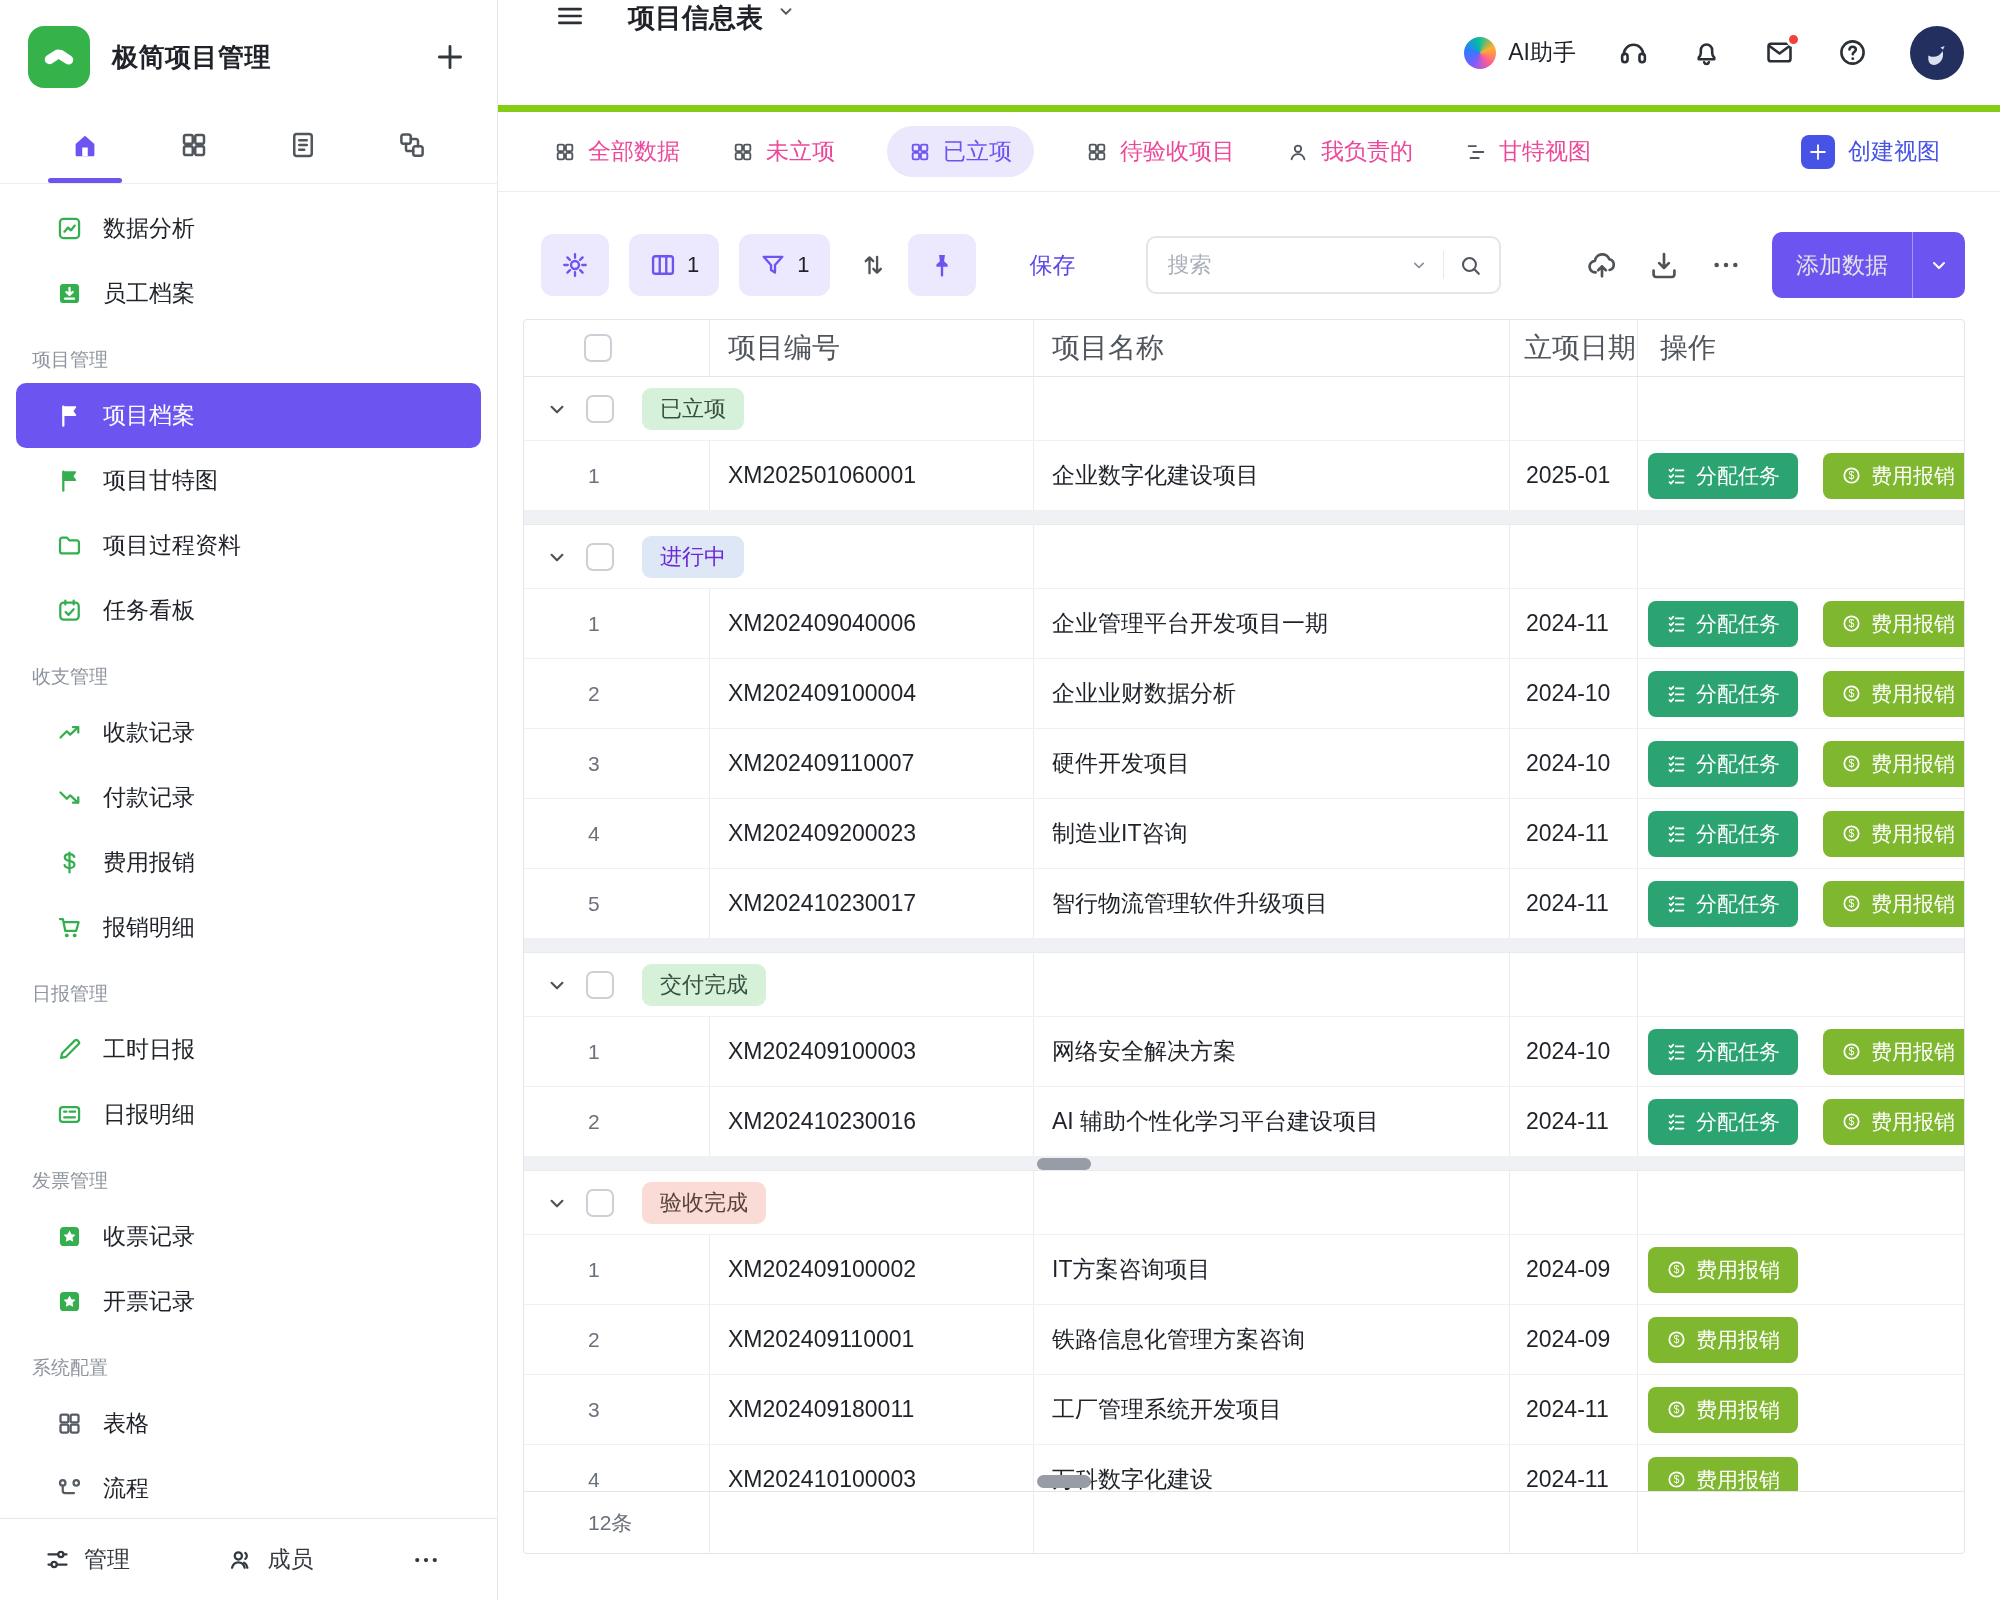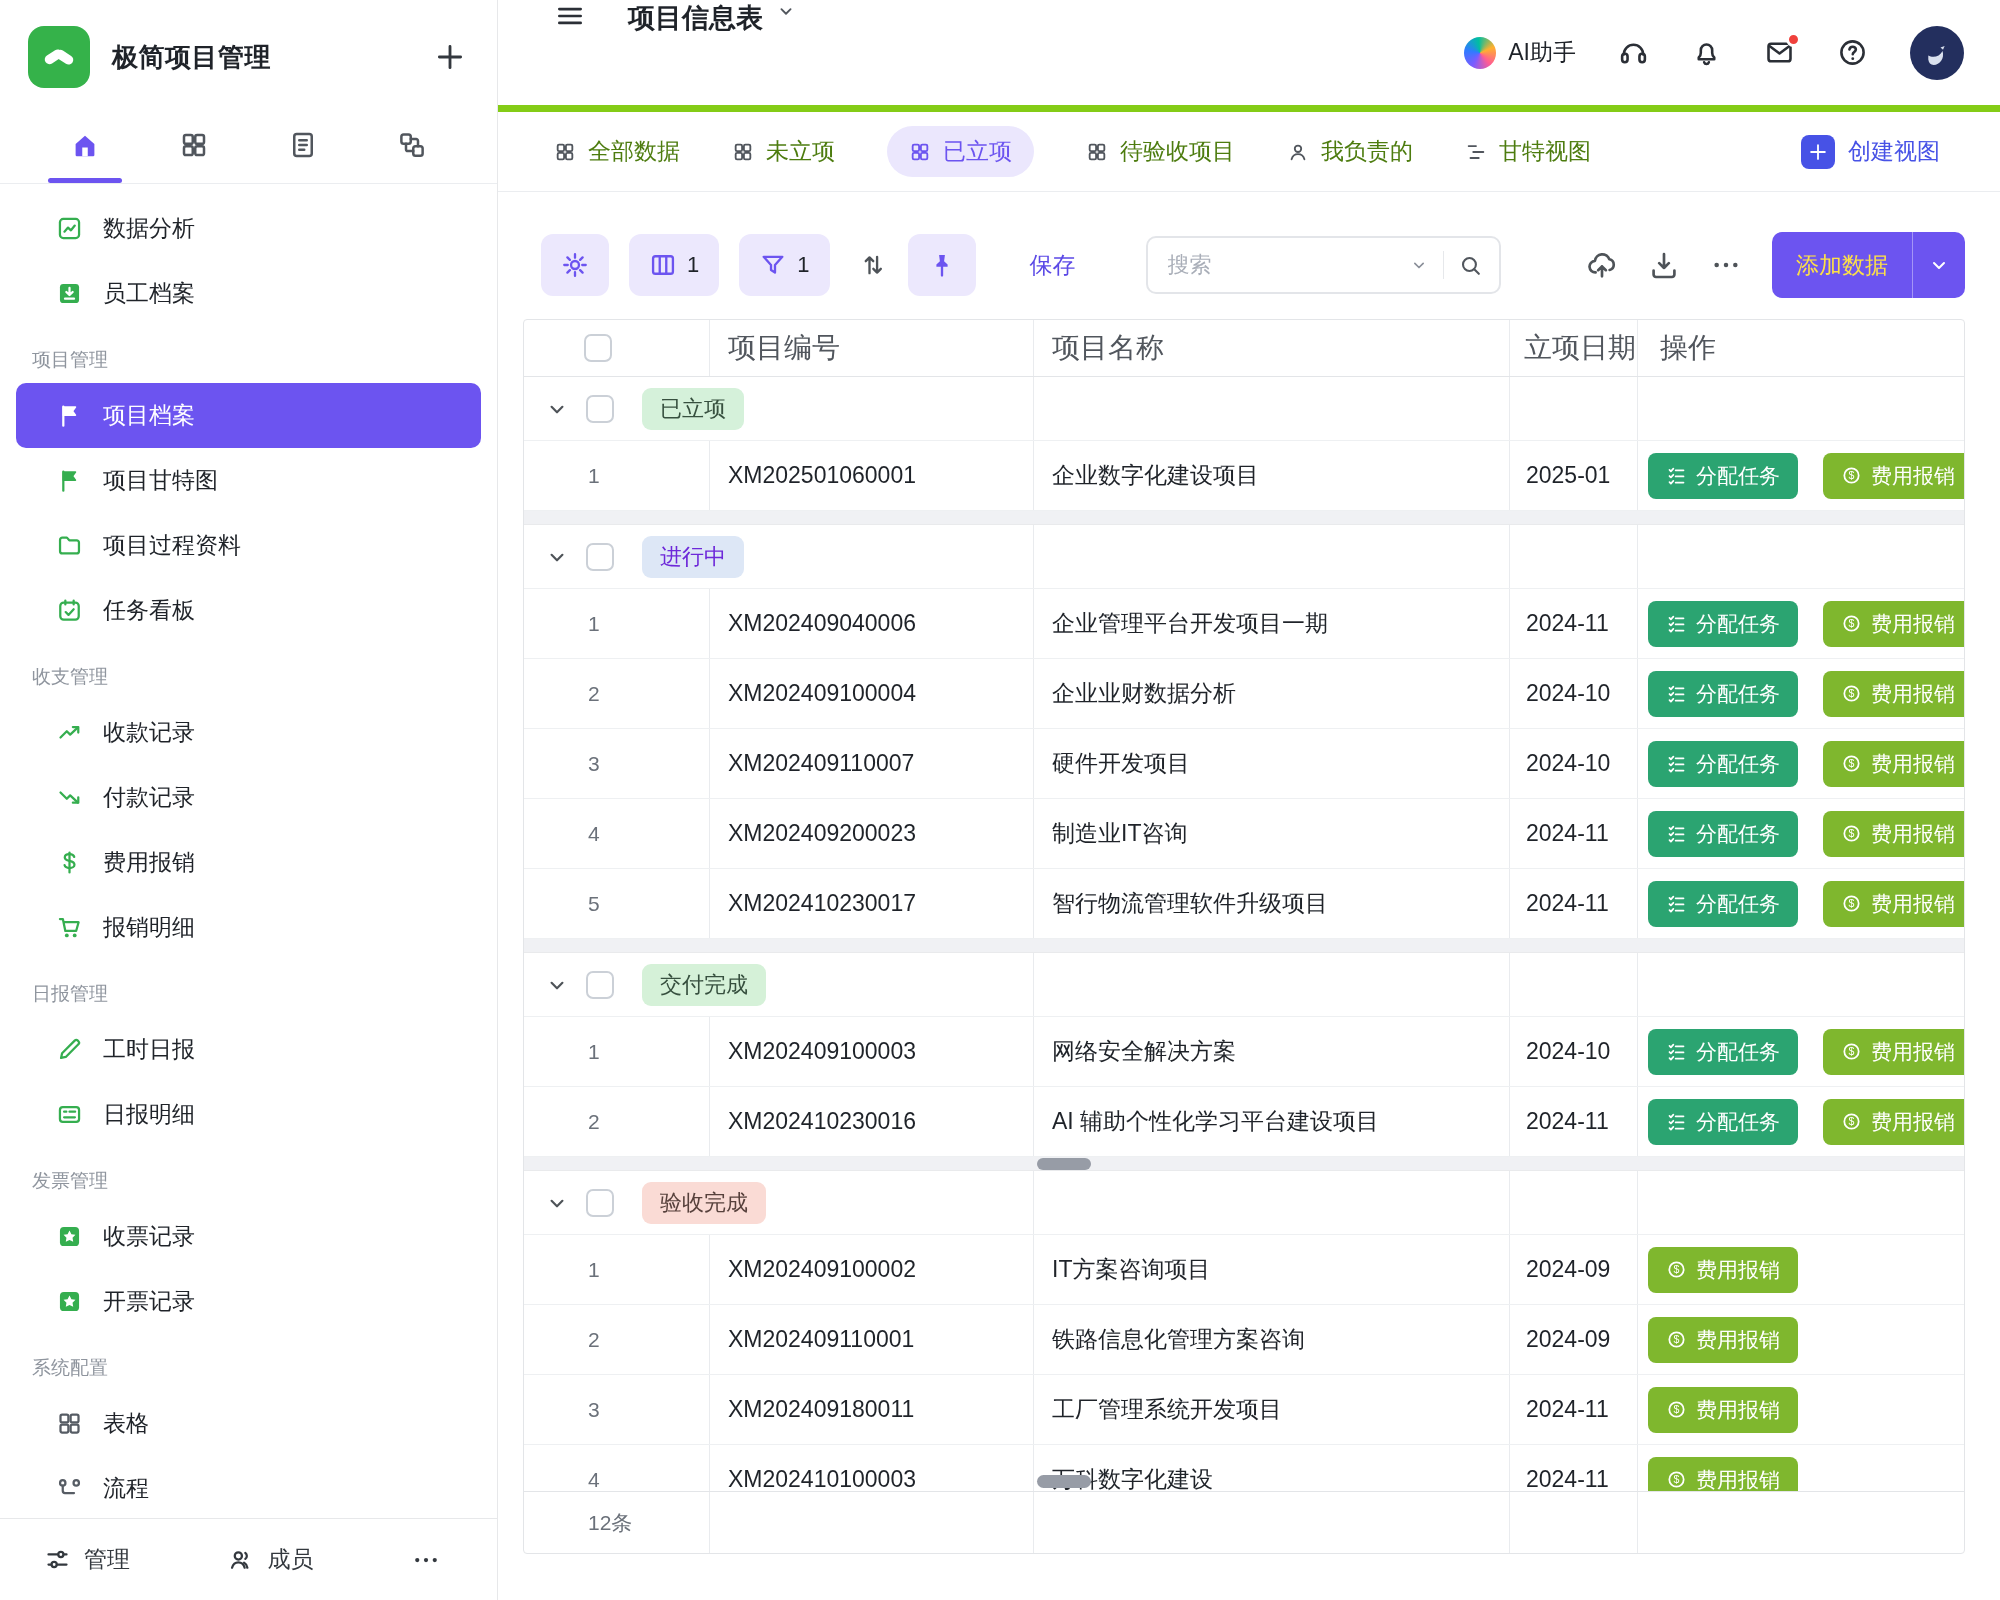--- a/index.html
+++ b/index.html
@@ -46,21 +46,21 @@
   .ai-orb{width:32px;height:32px;border-radius:50%;
     background:conic-gradient(from 210deg,#7b5cff,#2f7bff,#00bfa0,#ffb02e,#ff5c93,#7b5cff)}
   .tb-icon{width:31px;height:31px;color:#2b2f36;position:relative;cursor:pointer}
   .mail-dot{position:absolute;top:-5px;right:-6px;width:15px;height:15px;border-radius:50%;background:#f0413c;border:3px solid #fff}
   .avatar{width:54px;height:54px;border-radius:50%;background:#232f5e;display:flex;align-items:center;justify-content:center;overflow:hidden;cursor:pointer}
   .avatar svg{width:38px;height:38px}
 
   
   .view-tabs{height:80px;border-bottom:1px solid #ebedf0;display:flex;align-items:center;padding:0 60px 0 56px;flex:0 0 80px}
   .vtabs-list{display:flex;align-items:center;gap:52px}
-  .vtab{display:flex;align-items:center;gap:12px;font-size:23px;color:#4d7c0f;cursor:pointer;white-space:nowrap}
+  .vtab{display:flex;align-items:center;gap:12px;font-size:23px;color:#ec4899;cursor:pointer;white-space:nowrap}
   .vtab .icon{width:22px;height:22px;color:#51565d}
   .vtab.active{background:#ebe7fd;color:#6c54f0;padding:10px 22px;border-radius:26px}
   .vtab.active .icon{color:#6c54f0}
   .create-view{margin-left:auto;display:flex;align-items:center;gap:13px;color:#4752e6;font-size:23px;cursor:pointer;white-space:nowrap}
   .plus-tile{width:34px;height:34px;border-radius:8px;background:#4752e6;color:#fff;display:flex;align-items:center;justify-content:center}
   .plus-tile .icon{width:22px;height:22px}
 
   
   .content{flex:1;padding:40px 35px 0 25px;display:flex;flex-direction:column;min-height:0}
   .toolbar{display:flex;align-items:center;height:66px;flex:0 0 66px;padding-left:18px}
@@ -71,21 +71,21 @@
   .tool-plain .icon{width:28px;height:28px}
   .save-btn{font-size:23px;color:#5b49e6;margin:0 70px 0 34px}
   .search-box{width:355px;height:58px;border:2px solid #e3e5e9;border-radius:10px;display:flex;align-items:center;padding:0 16px 0 20px;background:#fff}
   .search-input{border:none;outline:none;flex:1;font-size:22px;color:#1f2329;min-width:0;background:transparent}
   .search-input::placeholder{color:#a9aeb8}
   .search-caret{width:20px;height:20px;color:#8a8f99;margin-right:14px;cursor:pointer}
   .search-div{width:1px;height:28px;background:#e6e8eb;margin-right:14px}
   .search-mag{width:25px;height:25px;color:#51565d;cursor:pointer}
   .tool-right{margin-left:auto;display:flex;align-items:center;gap:30px}
   .tool-icon{width:32px;height:32px;color:#4e5358;cursor:pointer}
-  .add-btn{height:66px;border-radius:10px;background:#6c54f0;color:#fde047;display:flex;align-items:center;font-size:23px}
+  .add-btn{height:66px;border-radius:10px;background:#6c54f0;color:#e5e5e5;display:flex;align-items:center;font-size:23px}
   .add-main{padding:0 24px}
   .add-split{width:1px;height:100%;background:rgba(255,255,255,.38)}
   .add-caret{width:24px;height:24px;margin:0 14px;color:#fff}
 
   
   .table{margin-top:21px;border:1px solid #e3e5e8;border-radius:4px;height:1235px;display:flex;flex-direction:column;position:relative;background:#fff}
   .t-grid{display:grid;grid-template-columns:186px 324px 476px 128px 1fr}
   .t-grid-g{display:grid;grid-template-columns:510px 476px 128px 1fr}
   .cell,.gcell{border-right:1px solid #e9ebee;display:flex;align-items:center;overflow:hidden;white-space:nowrap;height:100%}
   .cell:last-child,.gcell:last-child{border-right:none}

